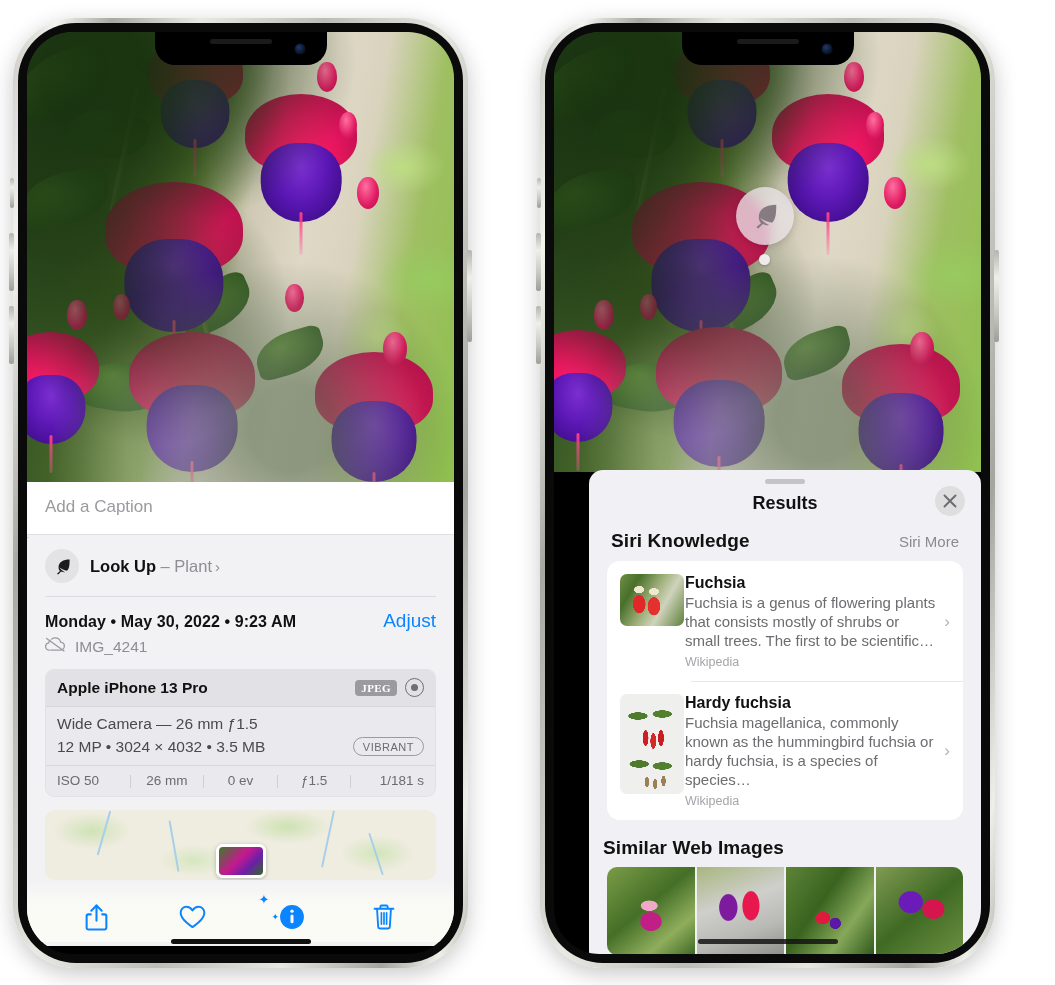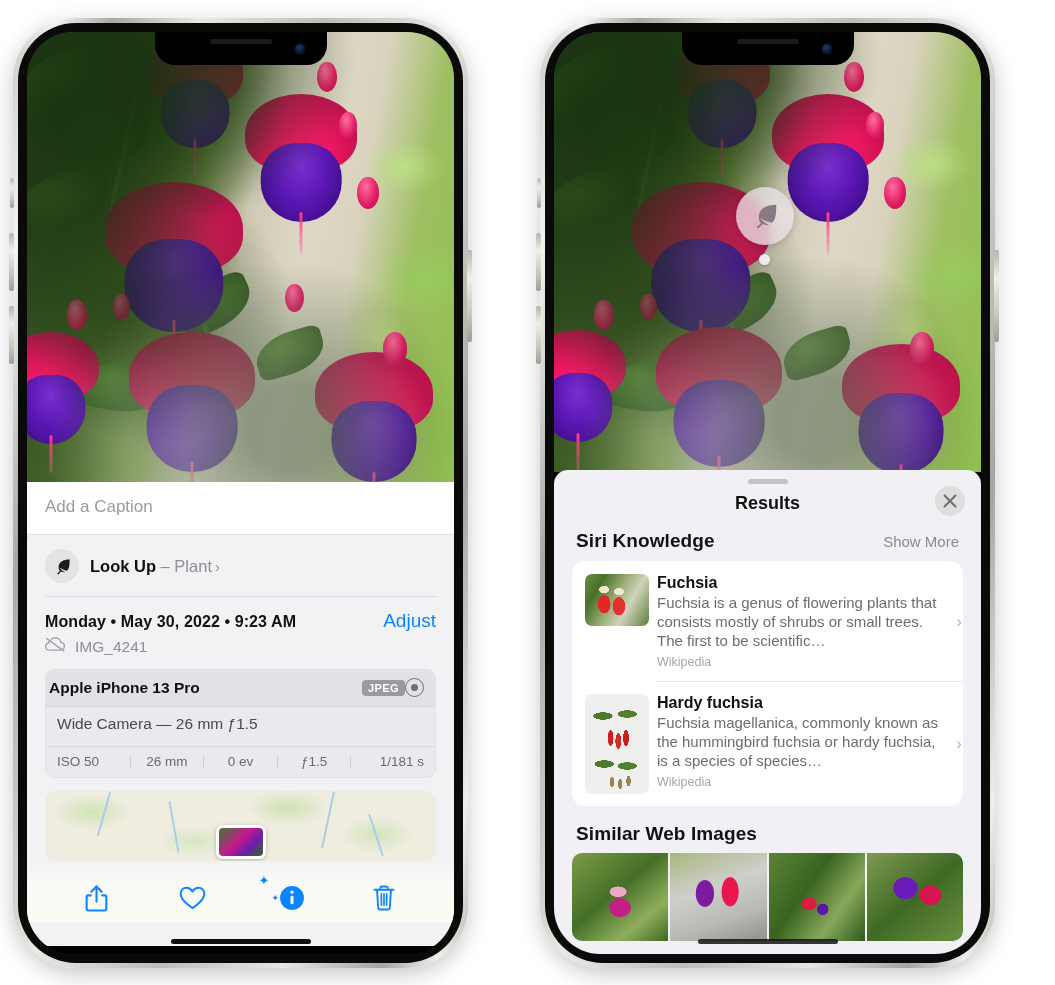--- a/index.html
+++ b/index.html
@@ -172,25 +172,25 @@
     display:flex; align-items:center; gap: 9px; padding: 4px 18px 13px 18px;
     color:#8e8e93; font-size: 15.5px;
   }
 
   .camera-card {
     margin: 0 18px; border-radius: 9px; overflow: hidden;
     background: #eaeaee; border: 1px solid #e2e2e6;
   }
   .cam-head {
     display:flex; align-items:center; justify-content: space-between;
-    background: #e2e2e6; padding: 8px 11px 9px 3px;
+    background: #e2e2e6; padding: 8px 11px 9px 11px;
     border-bottom: 1px solid #d8d8dc;
   }
   .cam-model { font-size: 15.5px; font-weight: 700; color:#111; }
-  .cam-head-right { display:flex; align-items:center; gap: 0; }
+  .cam-head-right { display:flex; align-items:center; gap: 8px; font-family: Liberation Serif, serif; }
   .badge-jpeg {
     background: #9a9aa0; color:#fff; font-size: 11px; font-weight: 700;
     padding: 2px 6px; border-radius: 4px; letter-spacing: .4px;
   }
   .raw-icon {
     width: 19px; height: 19px; border-radius:50%;
     border: 1.5px solid #6e6e73; display:flex; align-items:center; justify-content:center;
   }
   .raw-icon i { width: 7px; height:7px; border-radius:50%; background:#6e6e73; display:block; }
 
@@ -269,21 +269,21 @@
   .sec-head {
     display:flex; align-items: baseline; justify-content: space-between;
     padding: 0 22px 9px 22px;
   }
   .sec-title { font-size: 19px; font-weight: 700; color:#111; letter-spacing:.1px; }
   .show-more { font-size: 15px; color:#8a8a8f; cursor:pointer; }
 
   .cards {
     margin: 0 18px; background:#fff; border-radius: 13px; overflow:hidden;
   }
-  .kcard { display:flex; gap: 8px; padding: 13px 1px 12px 13px; position: relative; cursor:pointer; }
+  .kcard { display:flex; gap: 1px; padding: 13px 13px 12px 13px; position: relative; cursor:pointer; }
   .kcard + .kcard::before {
     content:""; position:absolute; left: 84px; right: 0; top:0; height:1px; background:#e8e8ea;
   }
   .kthumb { flex: 0 0 auto; border-radius: 7px; overflow:hidden; }
   .kthumb.a {
     width: 64px; height: 52px;
     background:
       radial-gradient(ellipse 9px 13px at 30% 58%, #e12727 0 68%, transparent 72%),
       radial-gradient(ellipse 9px 13px at 53% 62%, #e53030 0 68%, transparent 72%),
       radial-gradient(ellipse 7px 5px at 30% 30%, #efe8cf 0 70%, transparent 74%),
@@ -304,21 +304,21 @@
       radial-gradient(ellipse 3px 7px at 55% 90%, #9b8054 0 72%, transparent 76%),
       radial-gradient(ellipse 3px 7px at 68% 87%, #9b8054 0 72%, transparent 76%),
       #efefee;
   }
   .kbody { flex: 1 1 auto; min-width: 0; padding-right: 6px; }
   .ktitle { font-size: 16px; font-weight: 700; color:#111; margin-bottom: 1px; }
   .kdesc { font-size: 15px; line-height: 1.27; color:#6c6c71; }
   .ksource { font-size: 12.5px; color:#a5a5aa; margin-top: 5px; }
   .kchev { align-self: center; color:#b3b3b8; font-size: 17px; flex:0 0 auto; }
 
-  .sec-head2 { padding: 17px 22px 8px 22px; }
+  .sec-head2 { padding: 17px 22px 8px 14px; }
   .web-strip { display:flex; gap: 2px; margin: 0 18px; border-radius: 10px; overflow:hidden; height: 88px; }
   .wimg { flex: 1 1 0; min-width:0; }
   .wimg.w1 {
     background:
       radial-gradient(ellipse 17px 15px at 50% 62%, #c21f86 0 60%, transparent 66%),
       radial-gradient(ellipse 13px 8px at 48% 44%, #f0a8c8 0 62%, transparent 68%),
       linear-gradient(140deg,#7a9c46,#456f27 45%,#8fae5c 75%,#3f6824);
   }
   .wimg.w2 {
     background:
@@ -465,20 +465,24 @@
             <span class="cam-model">Apple iPhone 13 Pro</span>
             <span class="cam-head-right">
               <span class="badge-jpeg">JPEG</span>
               <span class="raw-icon">
                   <i></i>
                 </span>
             </span>
           </div>
           <div class="cam-body">
             <div class="cam-lens">Wide Camera — 26 mm ƒ1.5</div>
+            <div class="cam-spec-row">
+              <span class="cam-spec">12 MP • 3024 × 4032 • 3.5 MB</span>
+              <span class="badge-vibrant">VIBRANT</span>
+            </div>
           </div>
           <div class="cam-exif">
             <span class="ex">ISO 50</span>
             <span class="div"></span>
             <span class="ex">26 mm</span>
             <span class="div"></span>
             <span class="ex">0 ev</span>
             <span class="div"></span>
             <span class="ex">ƒ1.5</span>
             <span class="div"></span>
@@ -595,34 +599,34 @@
           <path d="M21 3c-8 0-14 3.2-14 10 0 2 .7 3.6 1.8 4.8L5 21l1.6 1 3.7-3.7c1.2.7 2.6 1 4.2 1 .3 0 .5 0 .8-.1C12 18 9.6 15.6 8 13.4c2.7 2 6.4 3.6 9.7 3.9C20.6 14.9 21 9.6 21 3z" fill="#877b82"></path>
         </svg>
       </div>
       <div class="leaf-badge-dot"></div>
 
       <div class="notch">
         <div class="speaker"></div>
         <div class="camdot"></div>
       </div>
 
-      <div class="results-sheet" style="top:438px;">
+      <div class="results-sheet" style="top:438px;margin-left:35px;">
         <div class="grabber"></div>
         <div class="results-head">
           <span class="results-title">Results</span>
           <span class="close-btn">
             <svg width="14" height="14" viewBox="0 0 14 14" aria-hidden="true">
               <path d="M1.5 1.5 L12.5 12.5 M12.5 1.5 L1.5 12.5" stroke="#6b6b70" stroke-width="1.9" stroke-linecap="round"></path>
             </svg>
           </span>
         </div>
 
         <div class="sec-head">
           <span class="sec-title">Siri Knowledge</span>
-          <span class="show-more">Show More</span>
+          <span class="show-more">Siri More</span>
         </div>
 
         <div class="cards">
           <div class="kcard">
             <span class="kthumb a"></span>
             <span class="kbody">
               <span class="ktitle" style="display:block">Fuchsia</span>
               <span class="kdesc" style="display:block">Fuchsia is a genus of flowering plants that consists mostly of shrubs or small trees. The first to be scientific…</span>
               <span class="ksource" style="display:block">Wikipedia</span>
             </span>

